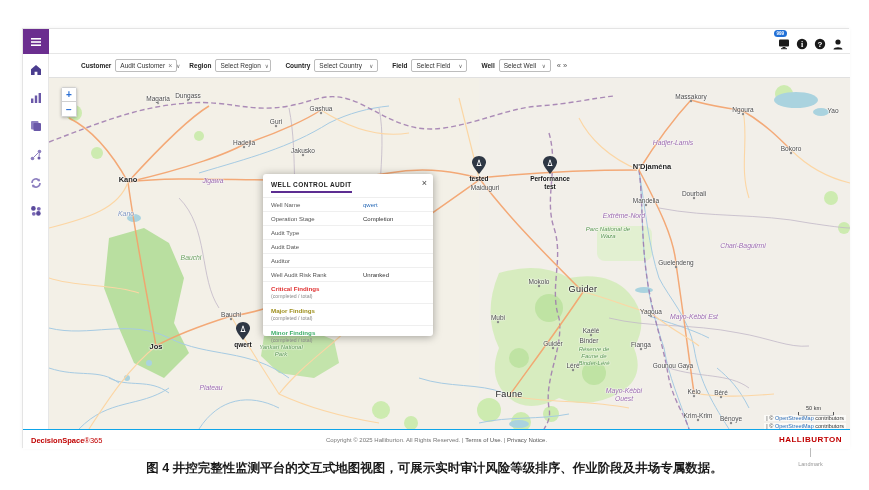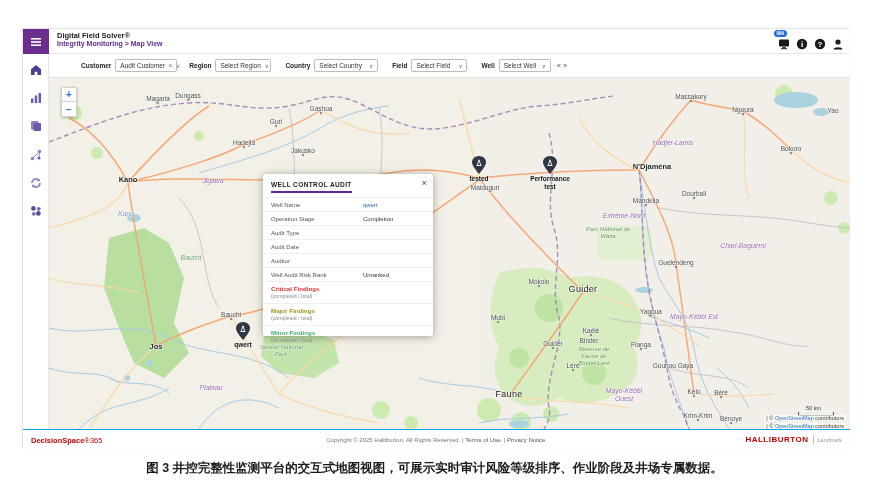--- a/index.html
+++ b/index.html
@@ -71,49 +71,41 @@
   .attr { position:absolute; right:4px; text-align:right; font-size:5.5px; color:#333; background:rgba(255,255,255,.65); padding:0 2px; z-index:5; white-space:nowrap; }
   .attr .lnk { color:#2b6cb8; cursor:pointer; }
   .attr1 { top:337px; } .attr2 { top:345px; }
 
   
   .ftr { position:absolute; left:0; top:400px; width:827px; height:20px; background:#fff; border-top:1px solid #0ea5e9; font-size:6px; color:#777; }
   .brand { position:absolute; left:8px; top:6px; color:#c00000; font-size:7.5px; font-weight:bold; cursor:pointer; }
   .brand .l365 { font-weight:normal; }
   .fcopy { position:absolute; left:0; right:0; top:7px; text-align:center; }
   .fcopy .flink { color:#555; cursor:pointer; }
-  .hal { position:absolute; right:8px; top:5px; display:flex; align-items:center; gap:4px; }
+  .hal { position:absolute; right:8px; top:5px; display:flex; align-items:center; gap:4px;flex-direction:column; }
   .haltxt { color:#c00000; font-weight:bold; font-size:8px; letter-spacing:.5px; }
   .haldiv { width:1px; height:9px; background:#bbb; }
   .lmk { color:#999; font-size:5.5px; }
 
   
   .caption { position:absolute; left:0; top:460px; width:869px; text-align:center; font-size:12.5px; font-weight:bold; color:#1a1a1a; }
 </style>
 </head>
 <body>
 
 <div class="stage">
   <div class="app">
 
     <div class="hdr">
       <div class="burger">
         <svg width="12" height="12" viewBox="0 0 12 12">
           <rect x="1" y="2" width="10" height="1.6" fill="#fff"></rect>
             <rect x="1" y="5.2" width="10" height="1.6" fill="#fff"></rect>
             <rect x="1" y="8.4" width="10" height="1.6" fill="#fff"></rect>
         </svg>
-      </div>
-      <div class="titleblock">
-        <div class="apptitle">Digital Field Solver®</div>
-        <div class="crumbs">
-          <span>Integrity Monitoring</span>
-          <span>&gt;</span>
-          <span>Map View</span>
-        </div>
       </div>
       <div class="hdricons">
         <div class="hicon">
           <span class="badge">999</span>
           <svg width="12" height="12" viewBox="0 0 12 12">
             <rect x="1" y="1.5" width="10" height="7" rx="1" fill="#1a1a1a"></rect>
               <rect x="4.5" y="9" width="3" height="1.2" fill="#1a1a1a"></rect>
               <rect x="3" y="10.2" width="6" height="1" fill="#1a1a1a"></rect>
           </svg>
         </div>
@@ -482,14 +474,14 @@
         <span class="flink">Privacy Notice.</span>
       </span>
       <span class="hal">
         <span class="haltxt">HALLIBURTON</span>
         <span class="haldiv"></span>
         <span class="lmk">Landmark</span>
       </span>
     </div>
   </div>
 
-  <div class="caption">图 3 井控完整性监测平台的交互式地图视图，可展示实时审计风险等级排序、作业阶段及井场专属数据。</div>
+  <div class="caption">图 4 井控完整性监测平台的交互式地图视图，可展示实时审计风险等级排序、作业阶段及井场专属数据。</div>
 </div>
 
 </body></html>

